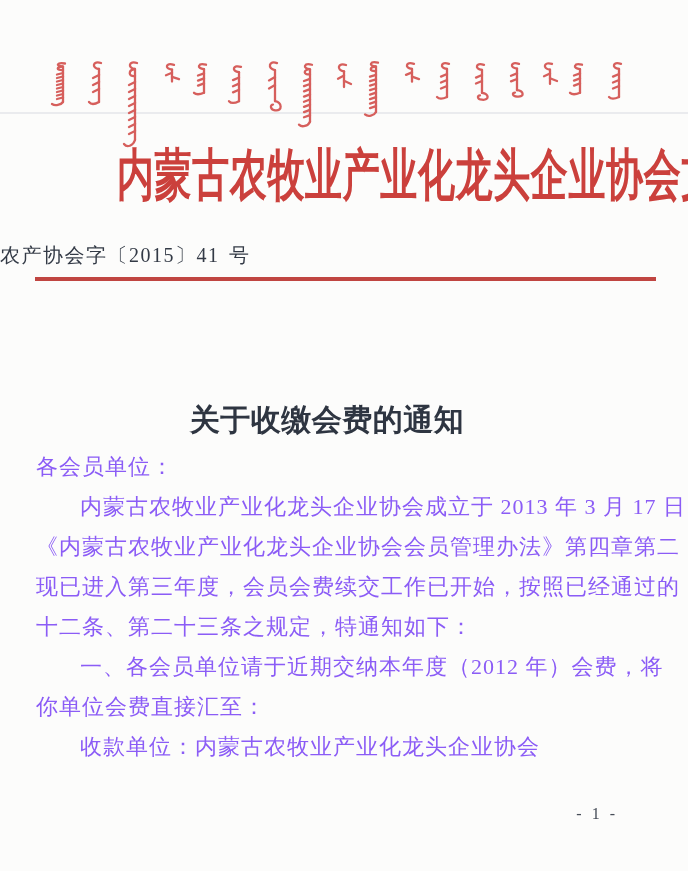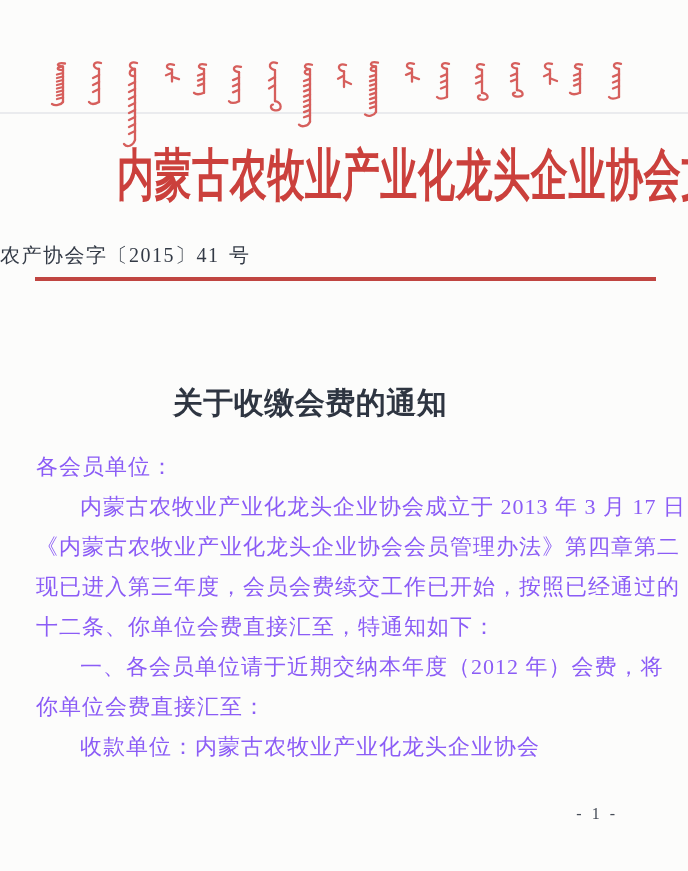--- a/index.html
+++ b/index.html
@@ -51,21 +51,21 @@
   .red-rule {
     position: absolute;
     top: 277px; left: 35px;
     width: 621px; height: 4px;
     background: #c04541;
   }
   .notice-title {
     position: absolute;
     top: 383px; left: 0;
     width: 620px;
-    margin: 0;
+    margin: 17px;
     text-align: center;
     font-size: 30px;
     line-height: 40px;
     font-weight: bold;
     color: #2e3541;
     letter-spacing: 0.5px;
   }
   .body-block {
     position: absolute;
     top: 447px; left: 36px;
@@ -162,21 +162,21 @@
 
   <div class="red-rule"></div>
 
   <h2 class="notice-title">关于收缴会费的通知</h2>
 
   <div class="body-block">
     <div class="ln">各会员单位：</div>
     <div class="ln ind">内蒙古农牧业产业化龙头企业协会成立于 2013 年 3 月 17 日。</div>
     <div class="ln">《内蒙古农牧业产业化龙头企业协会会员管理办法》第四章第二</div>
     <div class="ln">现已进入第三年度，会员会费续交工作已开始，按照已经通过的</div>
-    <div class="ln">十二条、你单位会费直接汇至，特通知如下：</div>
+    <div class="ln">十二条、第二十三条之规定，特通知如下：</div>
     <div class="ln ind">一、各会员单位请于近期交纳本年度（2012 年）会费，将</div>
     <div class="ln">你单位会费直接汇至：</div>
     <div class="ln ind">收款单位：内蒙古农牧业产业化龙头企业协会</div>
   </div>
 
   <div class="page-number">- 1 -</div>
 
 </div>
 
 </body></html>

